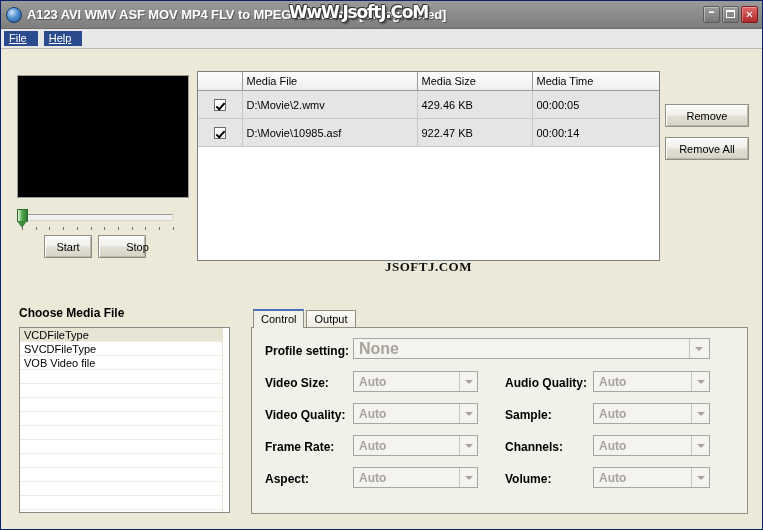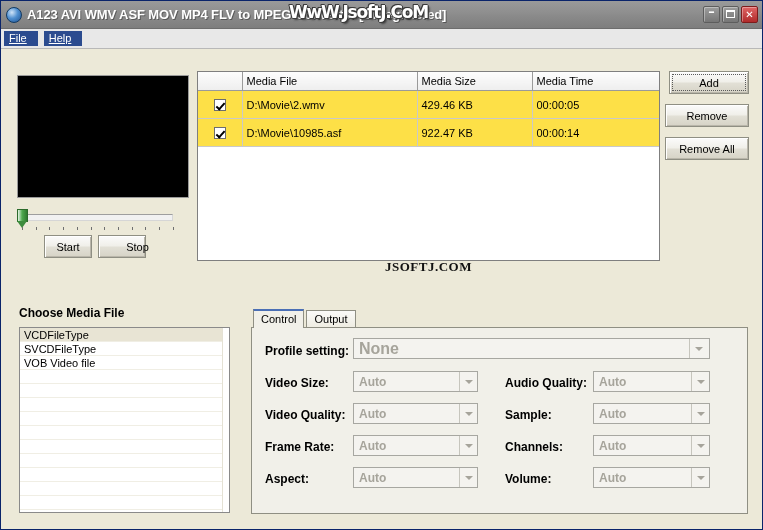--- a/index.html
+++ b/index.html
@@ -199,21 +199,21 @@
     border-bottom: 1px solid #9a9a9a;
     font-weight: normal;
     font-size: 11px;
     text-align: left;
     padding: 3px 4px;
     color: #000;
     height: 17px;
     box-sizing: border-box;
   }
   table.ml td {
-    background: #fde047;
+    background: #e5e5e5;
     border-right: 1px solid #c9c9c9;
     border-bottom: 1px solid #c9c9c9;
     font-size: 11px;
     padding: 2px 4px;
     height: 28px;
     box-sizing: border-box;
     white-space: nowrap;
     overflow: hidden;
   }
   td.chk { text-align: center; padding: 0; }
@@ -438,24 +438,20 @@
           </td>
           <td>D:\Movie\10985.asf</td>
           <td>922.47 KB</td>
           <td>00:00:14</td>
         </tr>
       </tbody>
     </table>
   </div>
   <div class="list-watermark">JSOFTJ.COM</div>
 
-  <div class="btn btn-add">
-    <span>Add</span>
-    <span class="focusring"></span>
-  </div>
   <div class="btn btn-remove">Remove</div>
   <div class="btn btn-removeall">Remove All</div>
 
   <div class="choose-label">Choose Media File</div>
   <div class="mediatype-list">
     <div class="mt-row sel">VCDFileType</div>
     <div class="mt-row">SVCDFileType</div>
     <div class="mt-row">VOB Video file</div>
     <div class="mt-row"></div>
     <div class="mt-row"></div>

